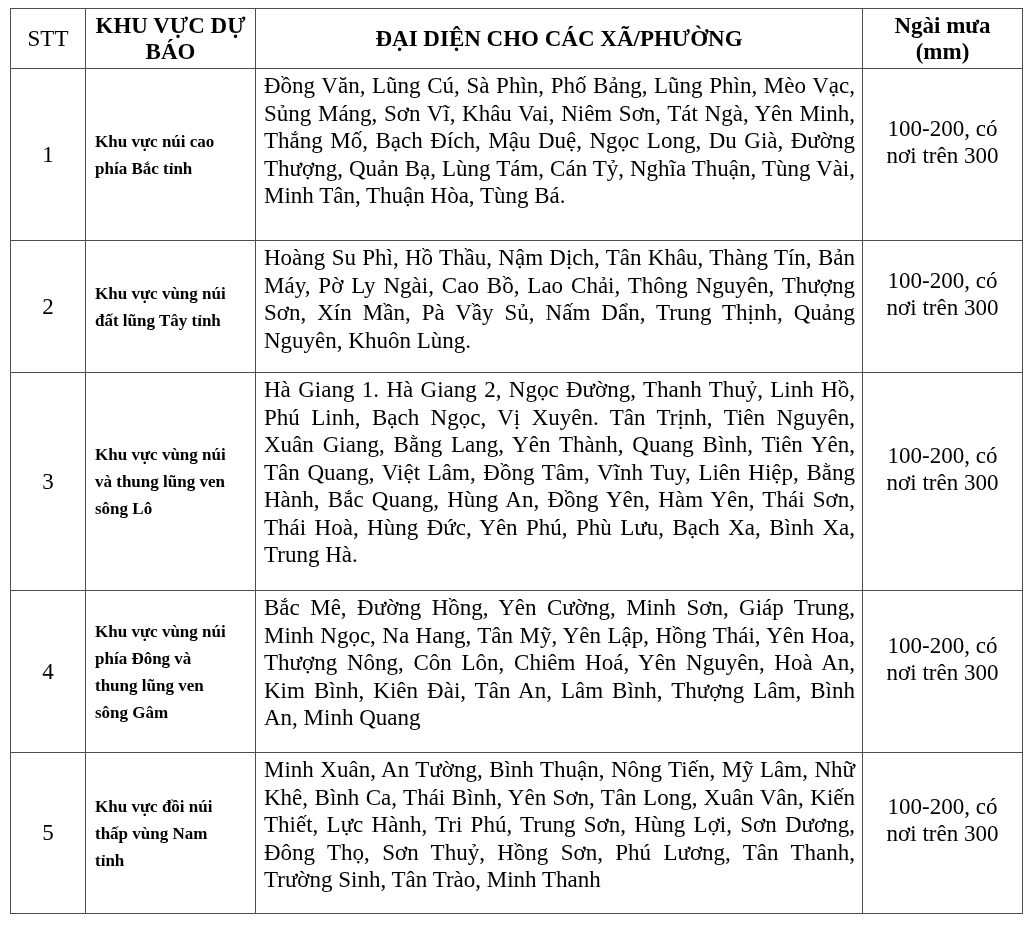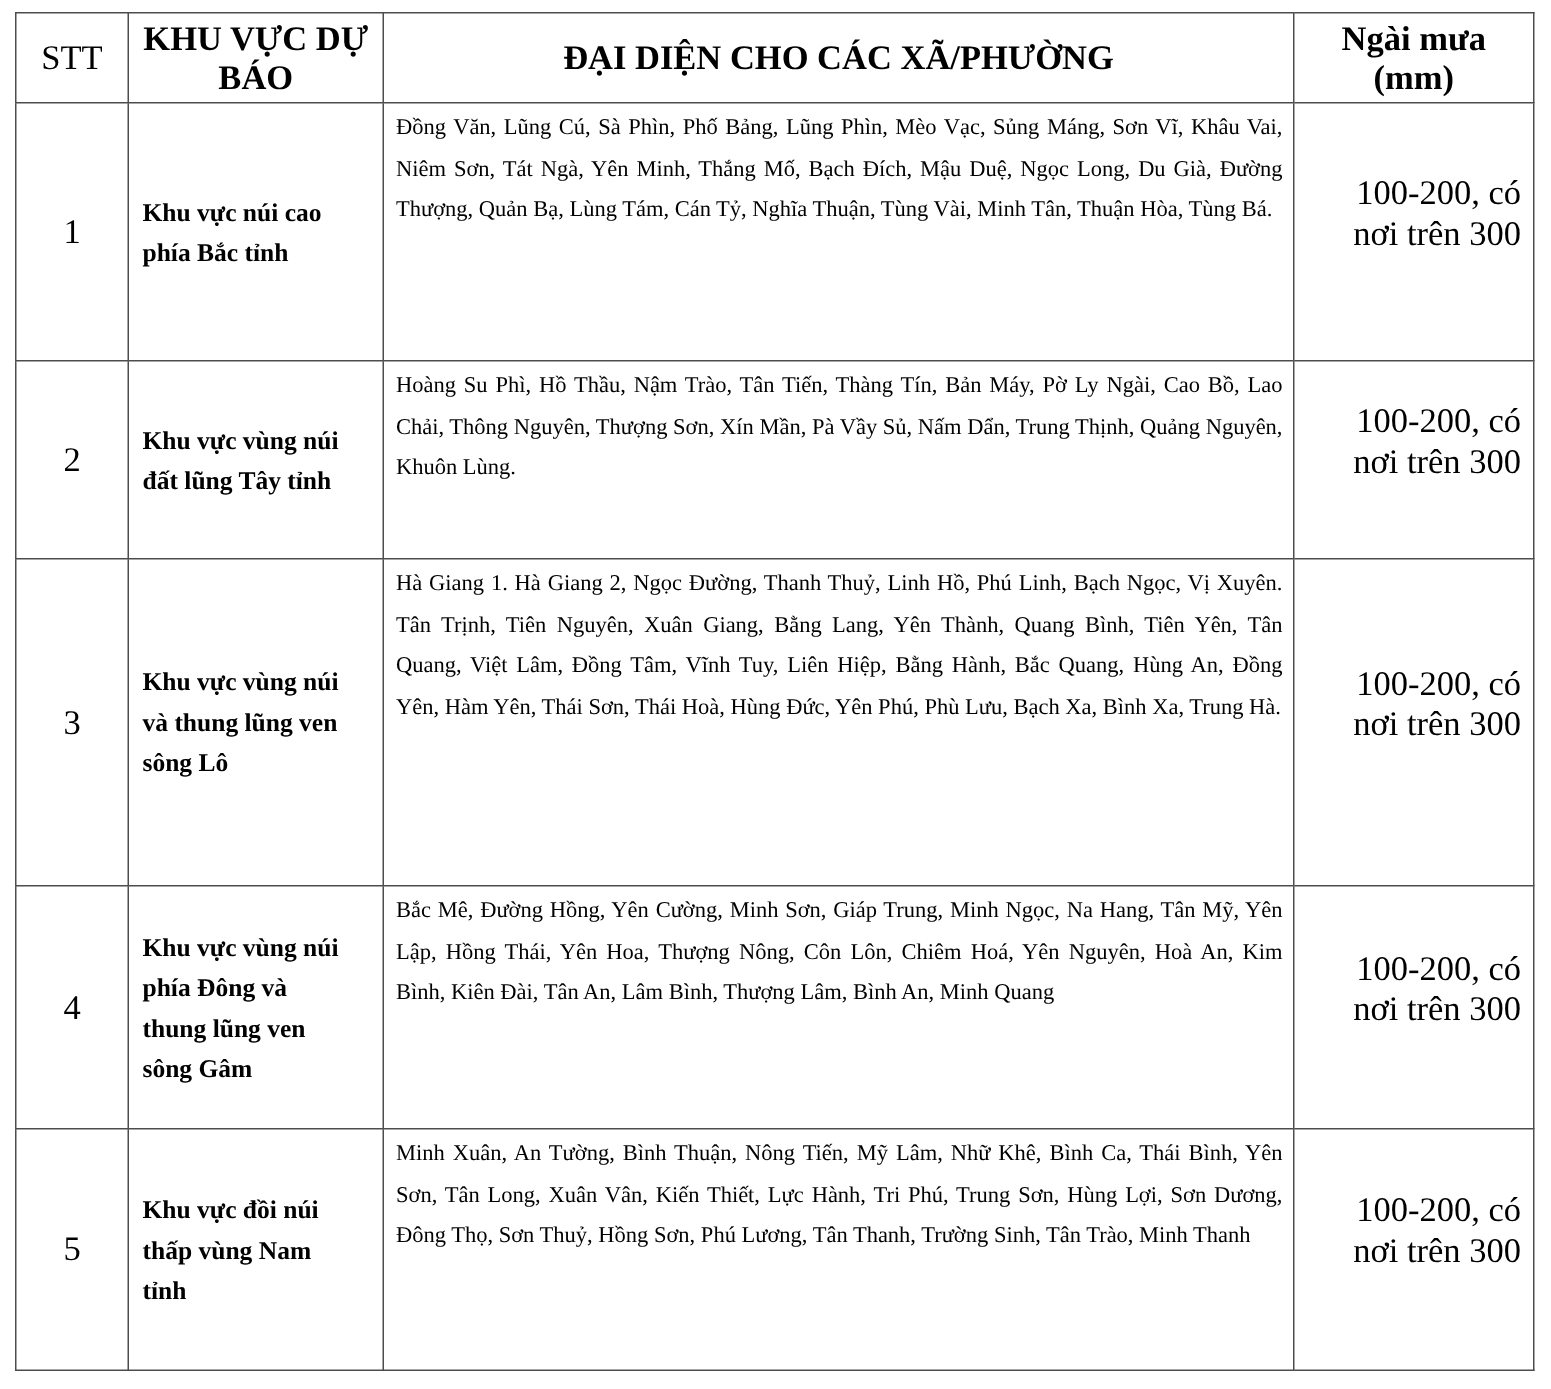--- a/index.html
+++ b/index.html
@@ -58,26 +58,26 @@
     text-align: left;
     vertical-align: middle;
     font-size: 17px;
     line-height: 27px;
     padding: 0 20px 0 9px;
     font-weight: bold;
   }
   .cell-communes {
     text-align: justify;
     vertical-align: top;
-    font-size: 15px;
+    font-size: 23px;
     line-height: 27.5px;
     padding: 3px 7px 0 8px;
   }
   .cell-rain {
-    text-align: right;
+    text-align: center;
     vertical-align: middle;
     font-size: 23px;
     line-height: 27px;
     padding: 0 8px 26px 8px;
   }
 </style>
 </head>
 <body>
 
 <table class="forecast">
@@ -98,21 +98,21 @@
   <tbody>
     <tr>
       <td class="cell-stt">1</td>
       <td class="cell-region">Khu vực núi cao phía Bắc tỉnh</td>
       <td class="cell-communes">Đồng Văn, Lũng Cú, Sà Phìn, Phố Bảng, Lũng Phìn, Mèo Vạc, Sủng Máng, Sơn Vĩ, Khâu Vai, Niêm Sơn, Tát Ngà, Yên Minh, Thắng Mố, Bạch Đích, Mậu Duệ, Ngọc Long, Du Già, Đường Thượng, Quản Bạ, Lùng Tám, Cán Tỷ, Nghĩa Thuận, Tùng Vài, Minh Tân, Thuận Hòa, Tùng Bá.</td>
       <td class="cell-rain">100-200, có nơi trên 300</td>
     </tr>
     <tr>
       <td class="cell-stt">2</td>
       <td class="cell-region">Khu vực vùng núi đất lũng Tây tỉnh</td>
-      <td class="cell-communes">Hoàng Su Phì, Hồ Thầu, Nậm Trào, Tân Tiến, Thàng Tín, Bản Máy, Pờ Ly Ngài, Cao Bồ, Lao Chải, Thông Nguyên, Thượng Sơn, Xín Mần, Pà Vầy Sủ, Nấm Dẩn, Trung Thịnh, Quảng Nguyên, Khuôn Lùng.</td>
+      <td class="cell-communes">Hoàng Su Phì, Hồ Thầu, Nậm Dịch, Tân Khâu, Thàng Tín, Bản Máy, Pờ Ly Ngài, Cao Bồ, Lao Chải, Thông Nguyên, Thượng Sơn, Xín Mần, Pà Vầy Sủ, Nấm Dẩn, Trung Thịnh, Quảng Nguyên, Khuôn Lùng.</td>
       <td class="cell-rain">100-200, có nơi trên 300</td>
     </tr>
     <tr>
       <td class="cell-stt">3</td>
       <td class="cell-region">Khu vực vùng núi và thung lũng ven sông Lô</td>
       <td class="cell-communes">Hà Giang 1. Hà Giang 2, Ngọc Đường, Thanh Thuỷ, Linh Hồ, Phú Linh, Bạch Ngọc, Vị Xuyên. Tân Trịnh, Tiên Nguyên, Xuân Giang, Bằng Lang, Yên Thành, Quang Bình, Tiên Yên, Tân Quang, Việt Lâm, Đồng Tâm, Vĩnh Tuy, Liên Hiệp, Bằng Hành, Bắc Quang, Hùng An, Đồng Yên, Hàm Yên, Thái Sơn, Thái Hoà, Hùng Đức, Yên Phú, Phù Lưu, Bạch Xa, Bình Xa, Trung Hà.</td>
       <td class="cell-rain">100-200, có nơi trên 300</td>
     </tr>
     <tr>
       <td class="cell-stt">4</td>

